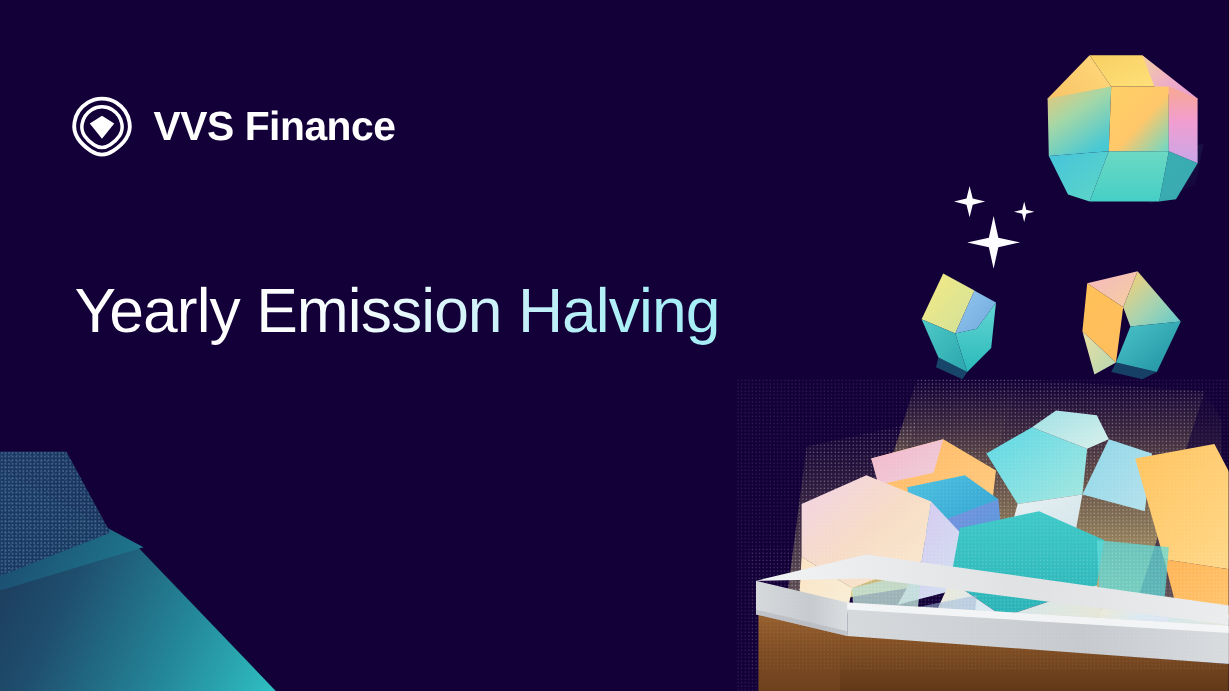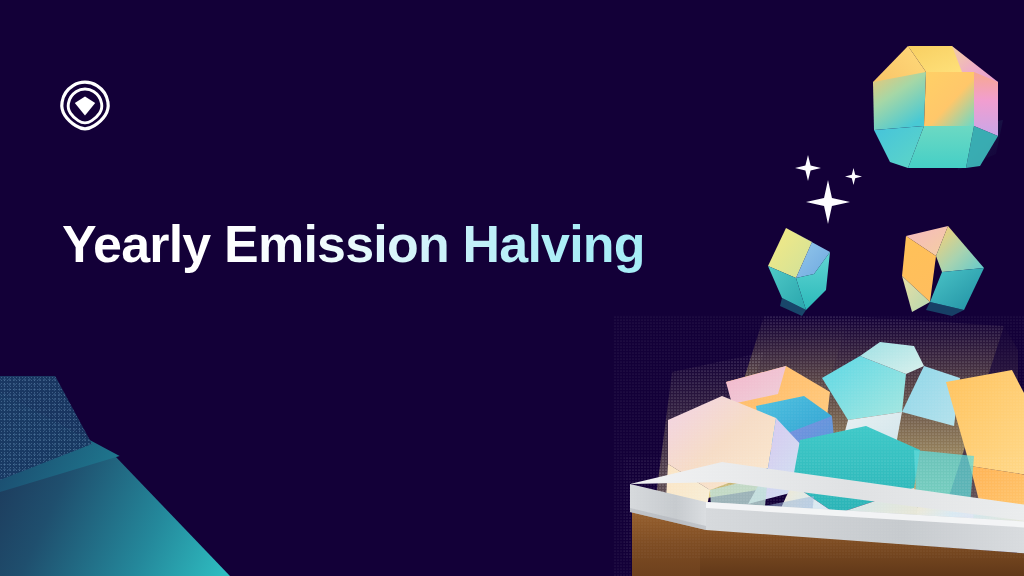--- a/index.html
+++ b/index.html
@@ -73,23 +73,23 @@
     font-weight: bold;
     letter-spacing: -0.4px;
     line-height: 1;
     white-space: nowrap;
   }
 
   
   .headline {
     position: absolute;
     left: 62px;
-    top: 215px;
+    top: 231px;
     font-size: 52px;
-    font-weight: bold;
+    font-weight: normal;
     line-height: 1.15;
     letter-spacing: -0.8px;
     white-space: pre;
     background: linear-gradient(96deg,
         #ffffff 0%, #ffffff 26%,
         #f1fbfd 45%,
         #c6f0f8 68%,
         #aceff7 86%, #a6edf6 100%);
     -webkit-background-clip: text;
     background-clip: text;
@@ -146,20 +146,21 @@
   </div>
 
   <div class="logo-row">
     <svg class="logo-mark" viewBox="0 0 54 54">
       <g fill="none" stroke="#ffffff">
         <path stroke-width="3.2" d="M27 3.2c4.6 0 8.3 1.1 11.9 3.4 5.8 3.7 9.9 9.6 11.0 16.4 .8 4.8-.2 9.4-2.8 13.4-2.5 3.9-6.2 7.3-10.8 10.3-3.0 2.0-6.0 3.1-9.3 3.1s-6.3-1.1-9.3-3.1C13.1 43.6 9.4 40.2 6.9 36.3 4.3 32.3 3.3 27.7 4.1 22.9 5.2 16.1 9.3 10.2 15.1 6.6 18.7 4.3 22.4 3.2 27 3.2Z"></path>
         <path stroke-width="2.9" d="M27 10.0c3.3 0 6.0 .8 8.6 2.5 4.2 2.7 7.2 7.0 8.0 11.9 .6 3.5-.1 6.8-2.0 9.7-1.8 2.8-4.5 5.3-7.8 7.5-2.2 1.5-4.4 2.3-6.8 2.3s-4.6-.8-6.8-2.3c-3.3-2.2-6.0-4.7-7.8-7.5-1.9-2.9-2.6-6.2-2.0-9.7 .8-4.9 3.8-9.2 8.0-11.9 2.6-1.7 5.3-2.5 8.6-2.5Z"></path>
       </g>
       <path fill="#ffffff" d="M27 17.4 37.2 24.0 27 36.6 16.8 24.0Z"></path>
     </svg>
+    <div class="logo-text">VVS Finance</div>
   </div>
 
   <div class="headline"><span>Yearly Emission Halving</span></div>
 
   <div class="spark s1"></div>
   <div class="spark s2"></div>
   <div class="spark s3"></div>
 
   <svg class="gem-oct" viewBox="0 0 170 155">
     <defs>

